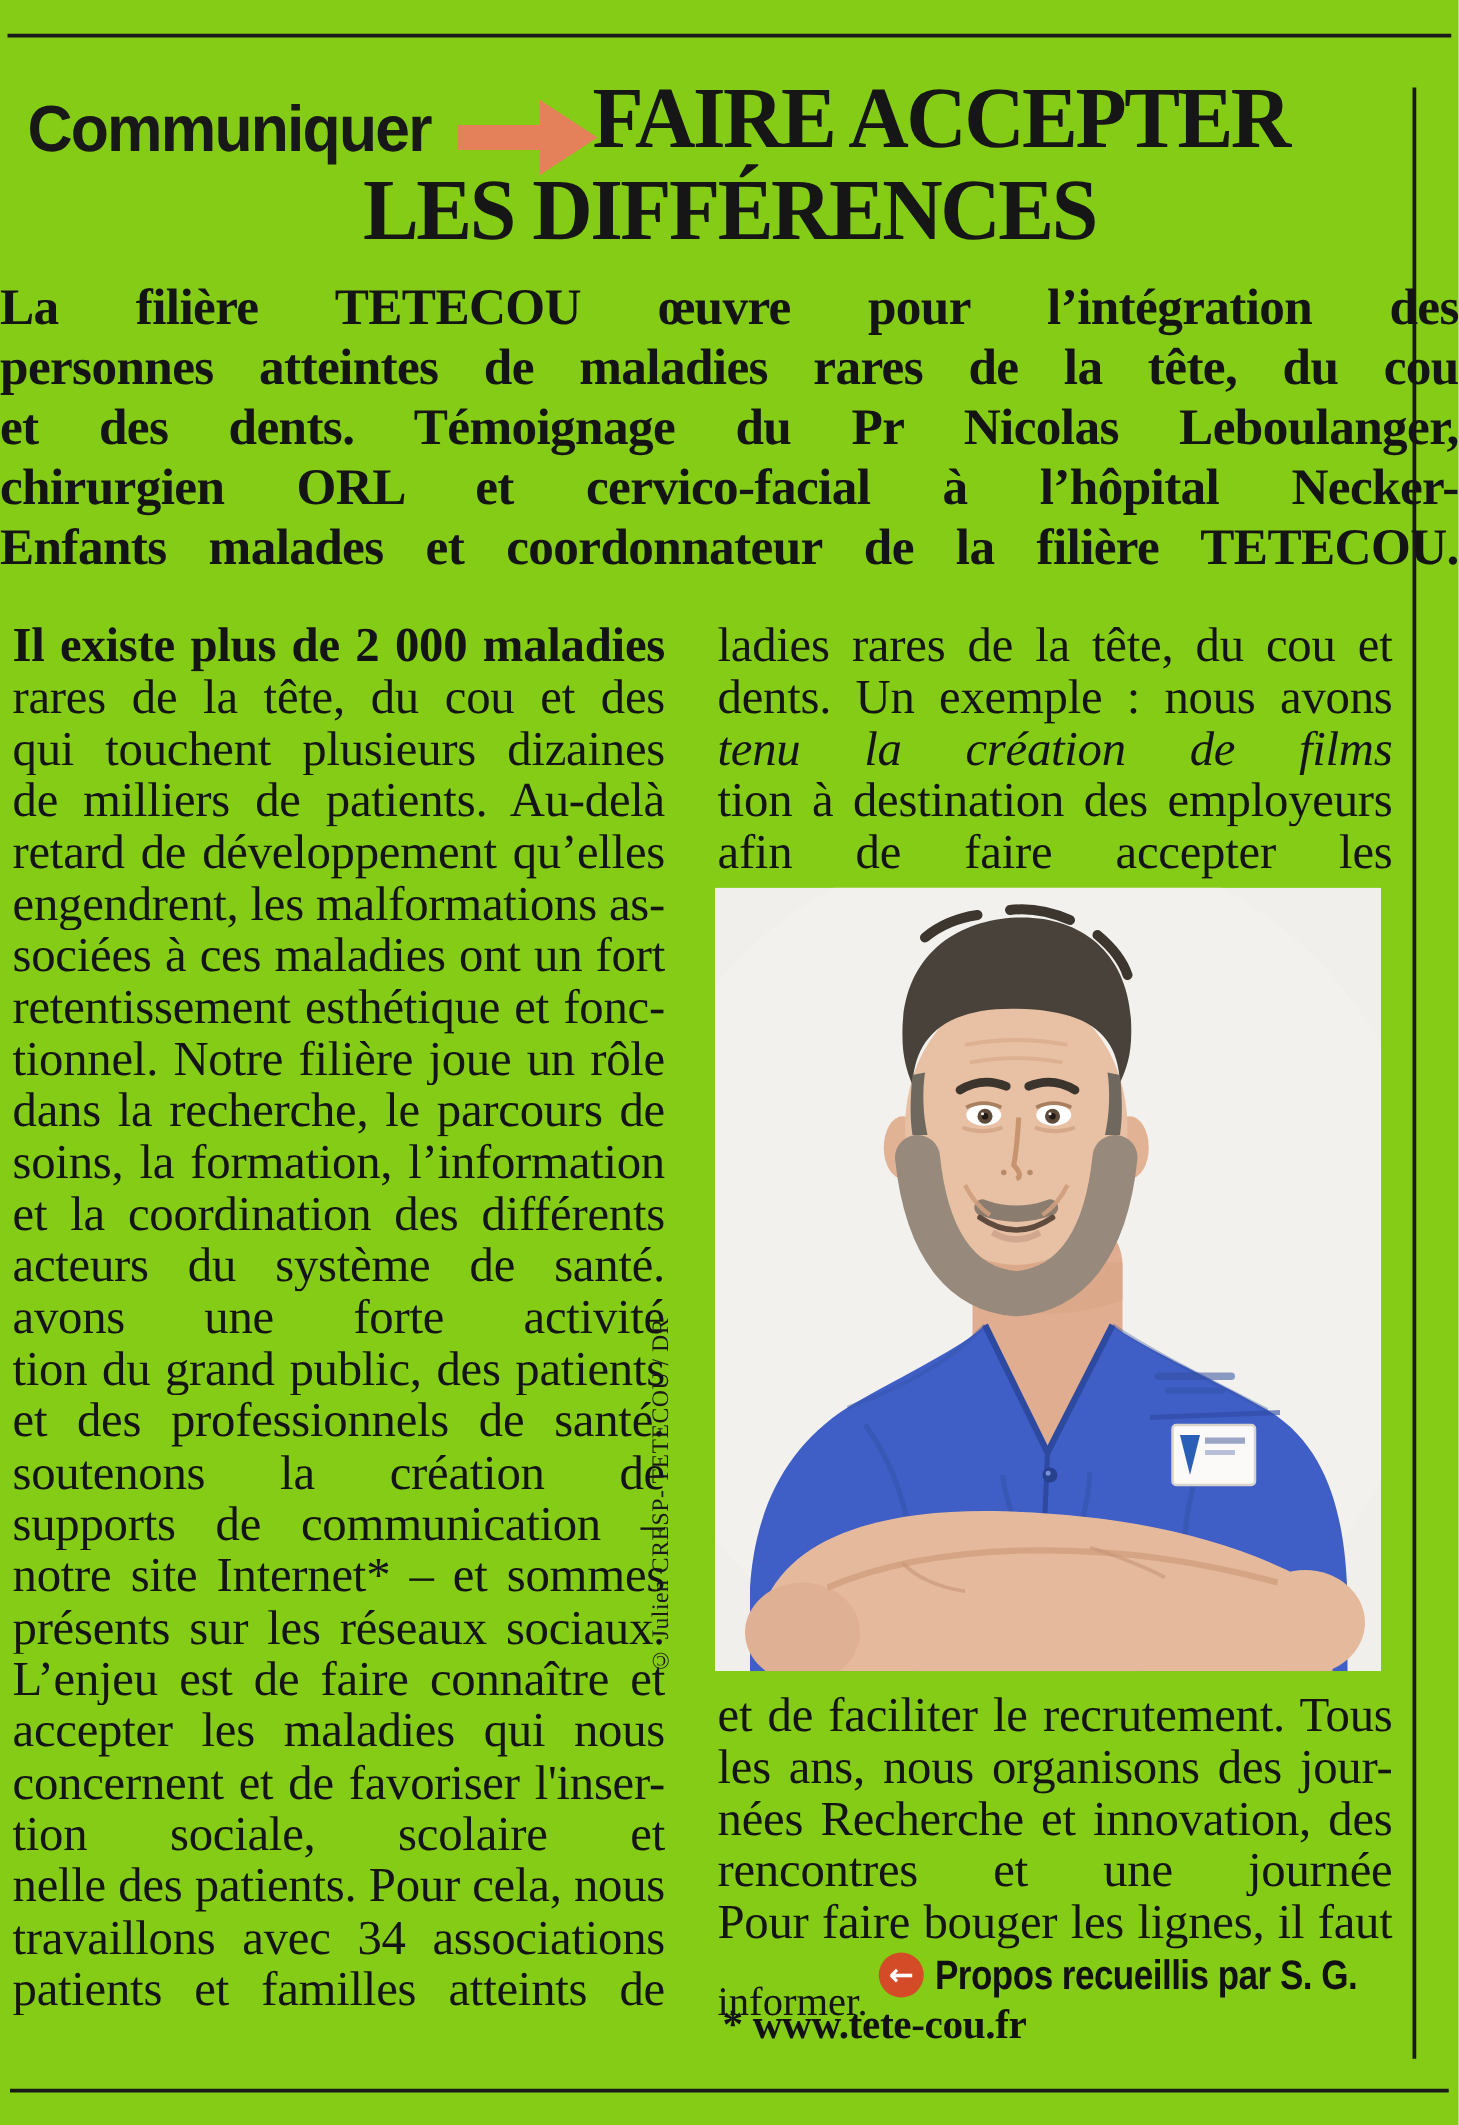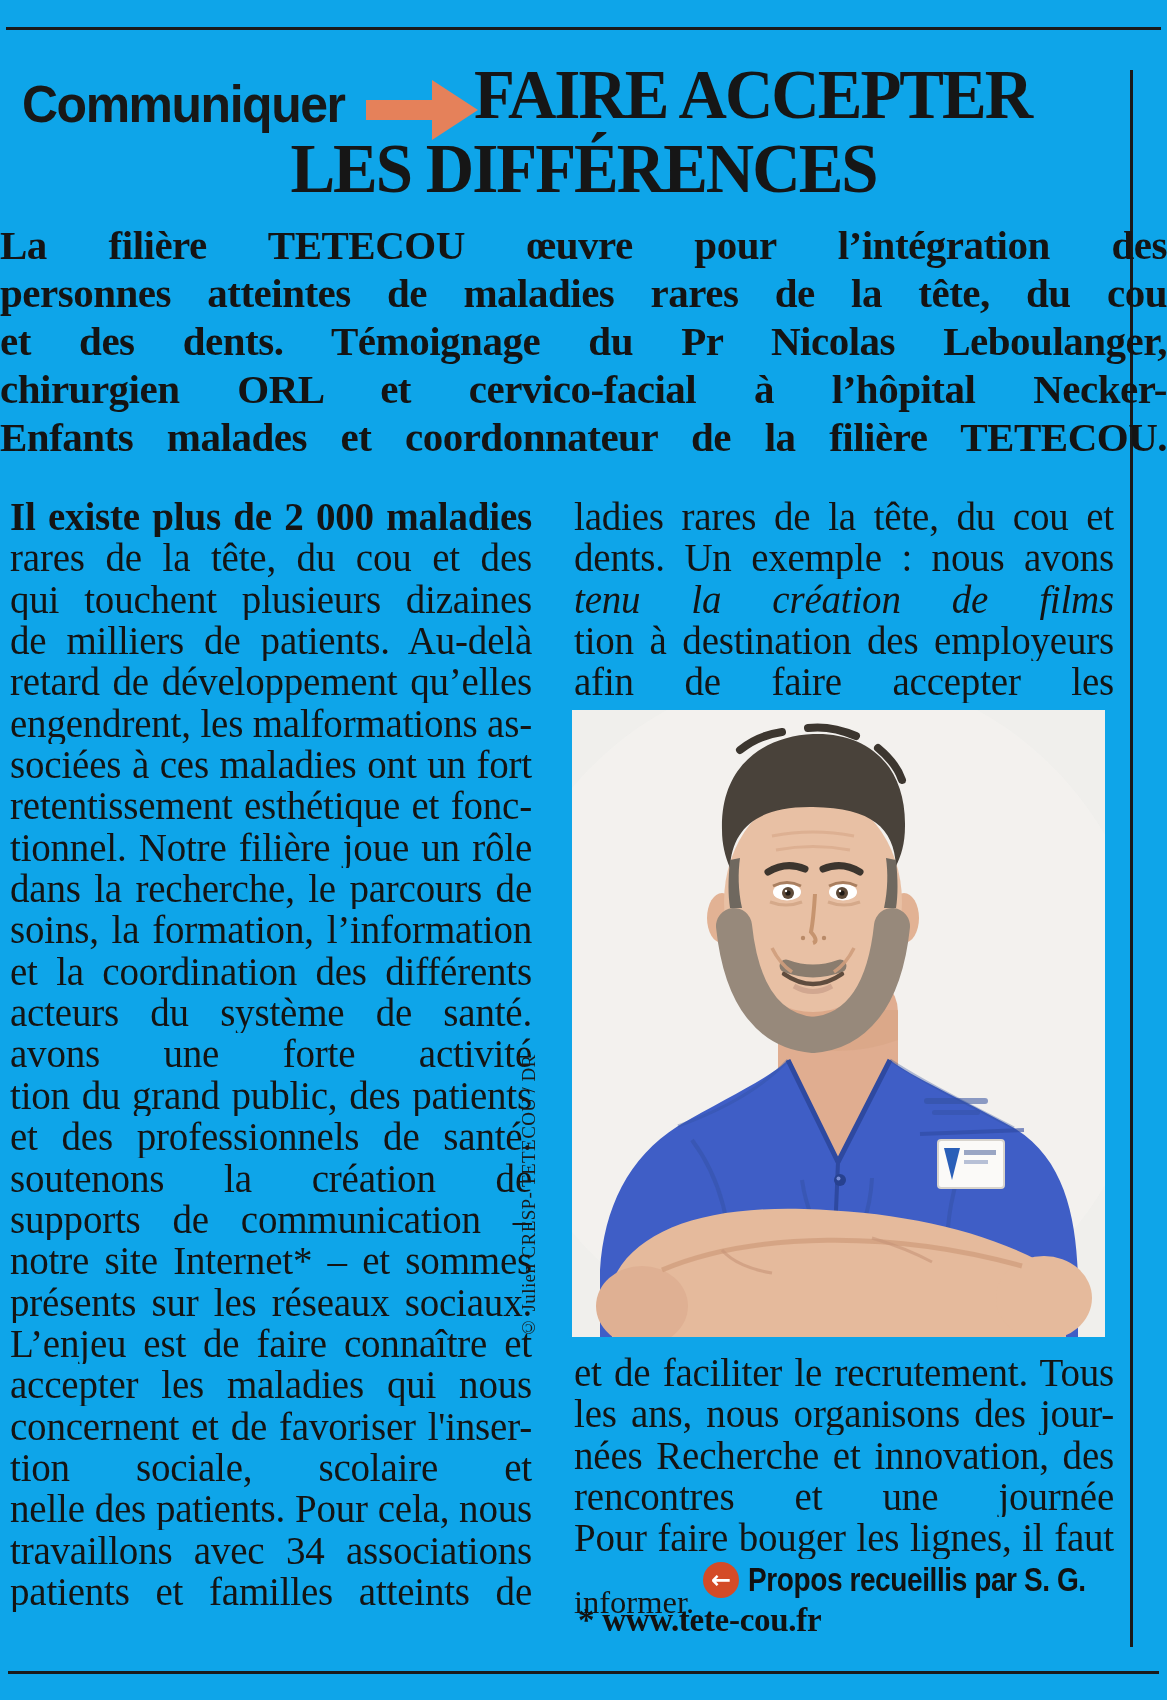--- a/index.html
+++ b/index.html
@@ -1,17 +1,17 @@
 <!DOCTYPE html>
 <html lang="fr"><head>
 <meta charset="utf-8">
 <style>
   html,body{margin:0;padding:0;background:#ffffff;}
   #page{
-    position:relative;width:1167px;height:1700px;background:#0ea5e9;
+    position:relative;width:1167px;height:1700px;background:#84cc16;
     font-family:"Liberation Serif", serif;color:#141414;overflow:hidden;
   }
   .rule-h{position:absolute;background:#1a1a1a;height:3px;}
   .rule-v{position:absolute;background:#1a1a1a;width:3px;}
 
   
   .kicker{
     position:absolute;left:22px;top:74px;
     font-family:"Liberation Sans", sans-serif;font-weight:700;
     font-size:52px;letter-spacing:-1.5px;color:#181818;

